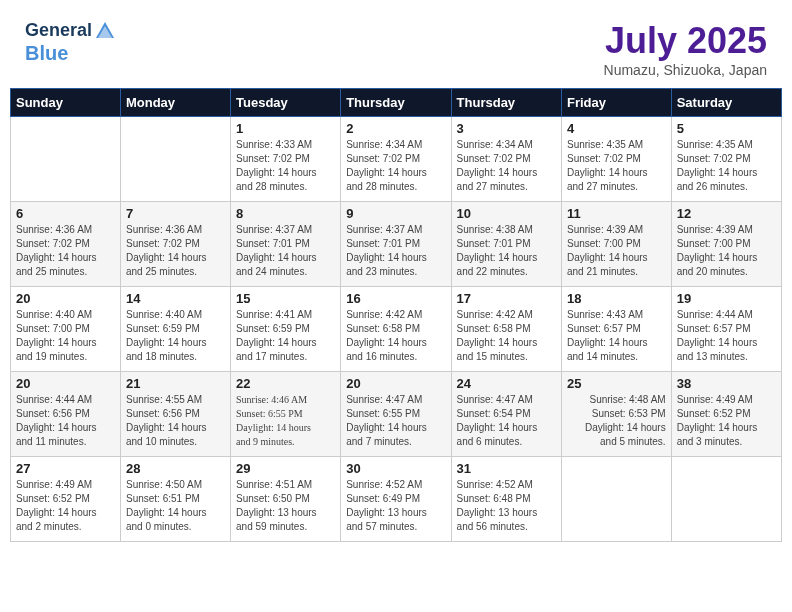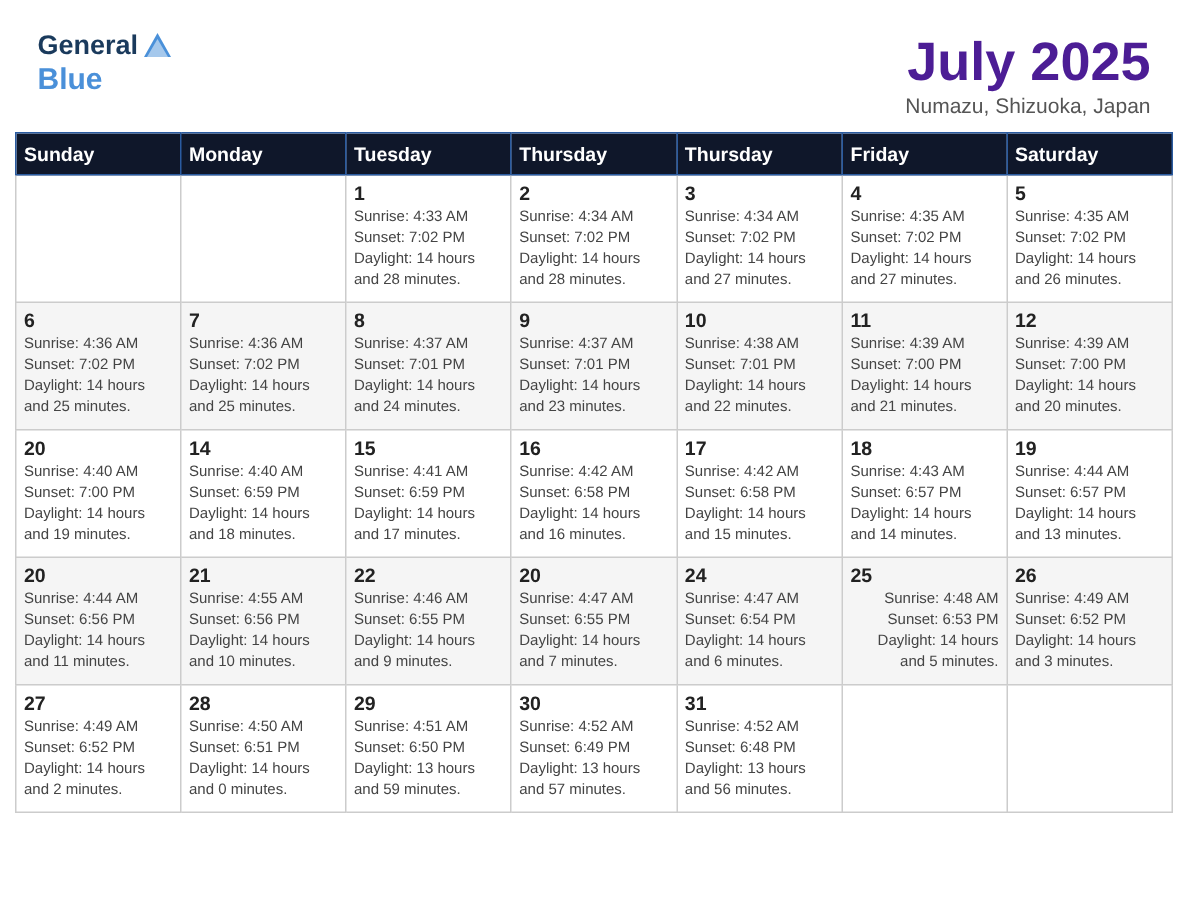--- a/index.html
+++ b/index.html
@@ -271,21 +271,21 @@
         </td>
         <td>
           <span class="day-number">21</span>
           <div class="day-info" style="white-space: pre-line;">Sunrise: 4:55 AM
 Sunset: 6:56 PM
 Daylight: 14 hours
 and 10 minutes.</div>
         </td>
         <td>
           <span class="day-number">22</span>
-          <div class="day-info" style="white-space: pre-line;">Sunrise: 4:46 AM
+          <div class="day-info" style="white-space: pre-line; font-family: Liberation Serif, serif;">Sunrise: 4:46 AM
 Sunset: 6:55 PM
 Daylight: 14 hours
 and 9 minutes.</div>
         </td>
         <td>
           <span class="day-number">20</span>
           <div class="day-info" style="white-space: pre-line;">Sunrise: 4:47 AM
 Sunset: 6:55 PM
 Daylight: 14 hours
 and 7 minutes.</div>
@@ -298,21 +298,21 @@
 and 6 minutes.</div>
         </td>
         <td>
           <span class="day-number">25</span>
           <div class="day-info" style="white-space: pre-line; text-align: right;">Sunrise: 4:48 AM
 Sunset: 6:53 PM
 Daylight: 14 hours
 and 5 minutes.</div>
         </td>
         <td>
-          <span class="day-number">26</span>
+          <span class="day-number">38</span>
           <div class="day-info" style="white-space: pre-line;">Sunrise: 4:49 AM
 Sunset: 6:52 PM
 Daylight: 14 hours
 and 3 minutes.</div>
         </td>
       </tr>
       <tr class="week-row">
         <td>
           <span class="day-number">27</span>
           <div class="day-info" style="white-space: pre-line;">Sunrise: 4:49 AM

